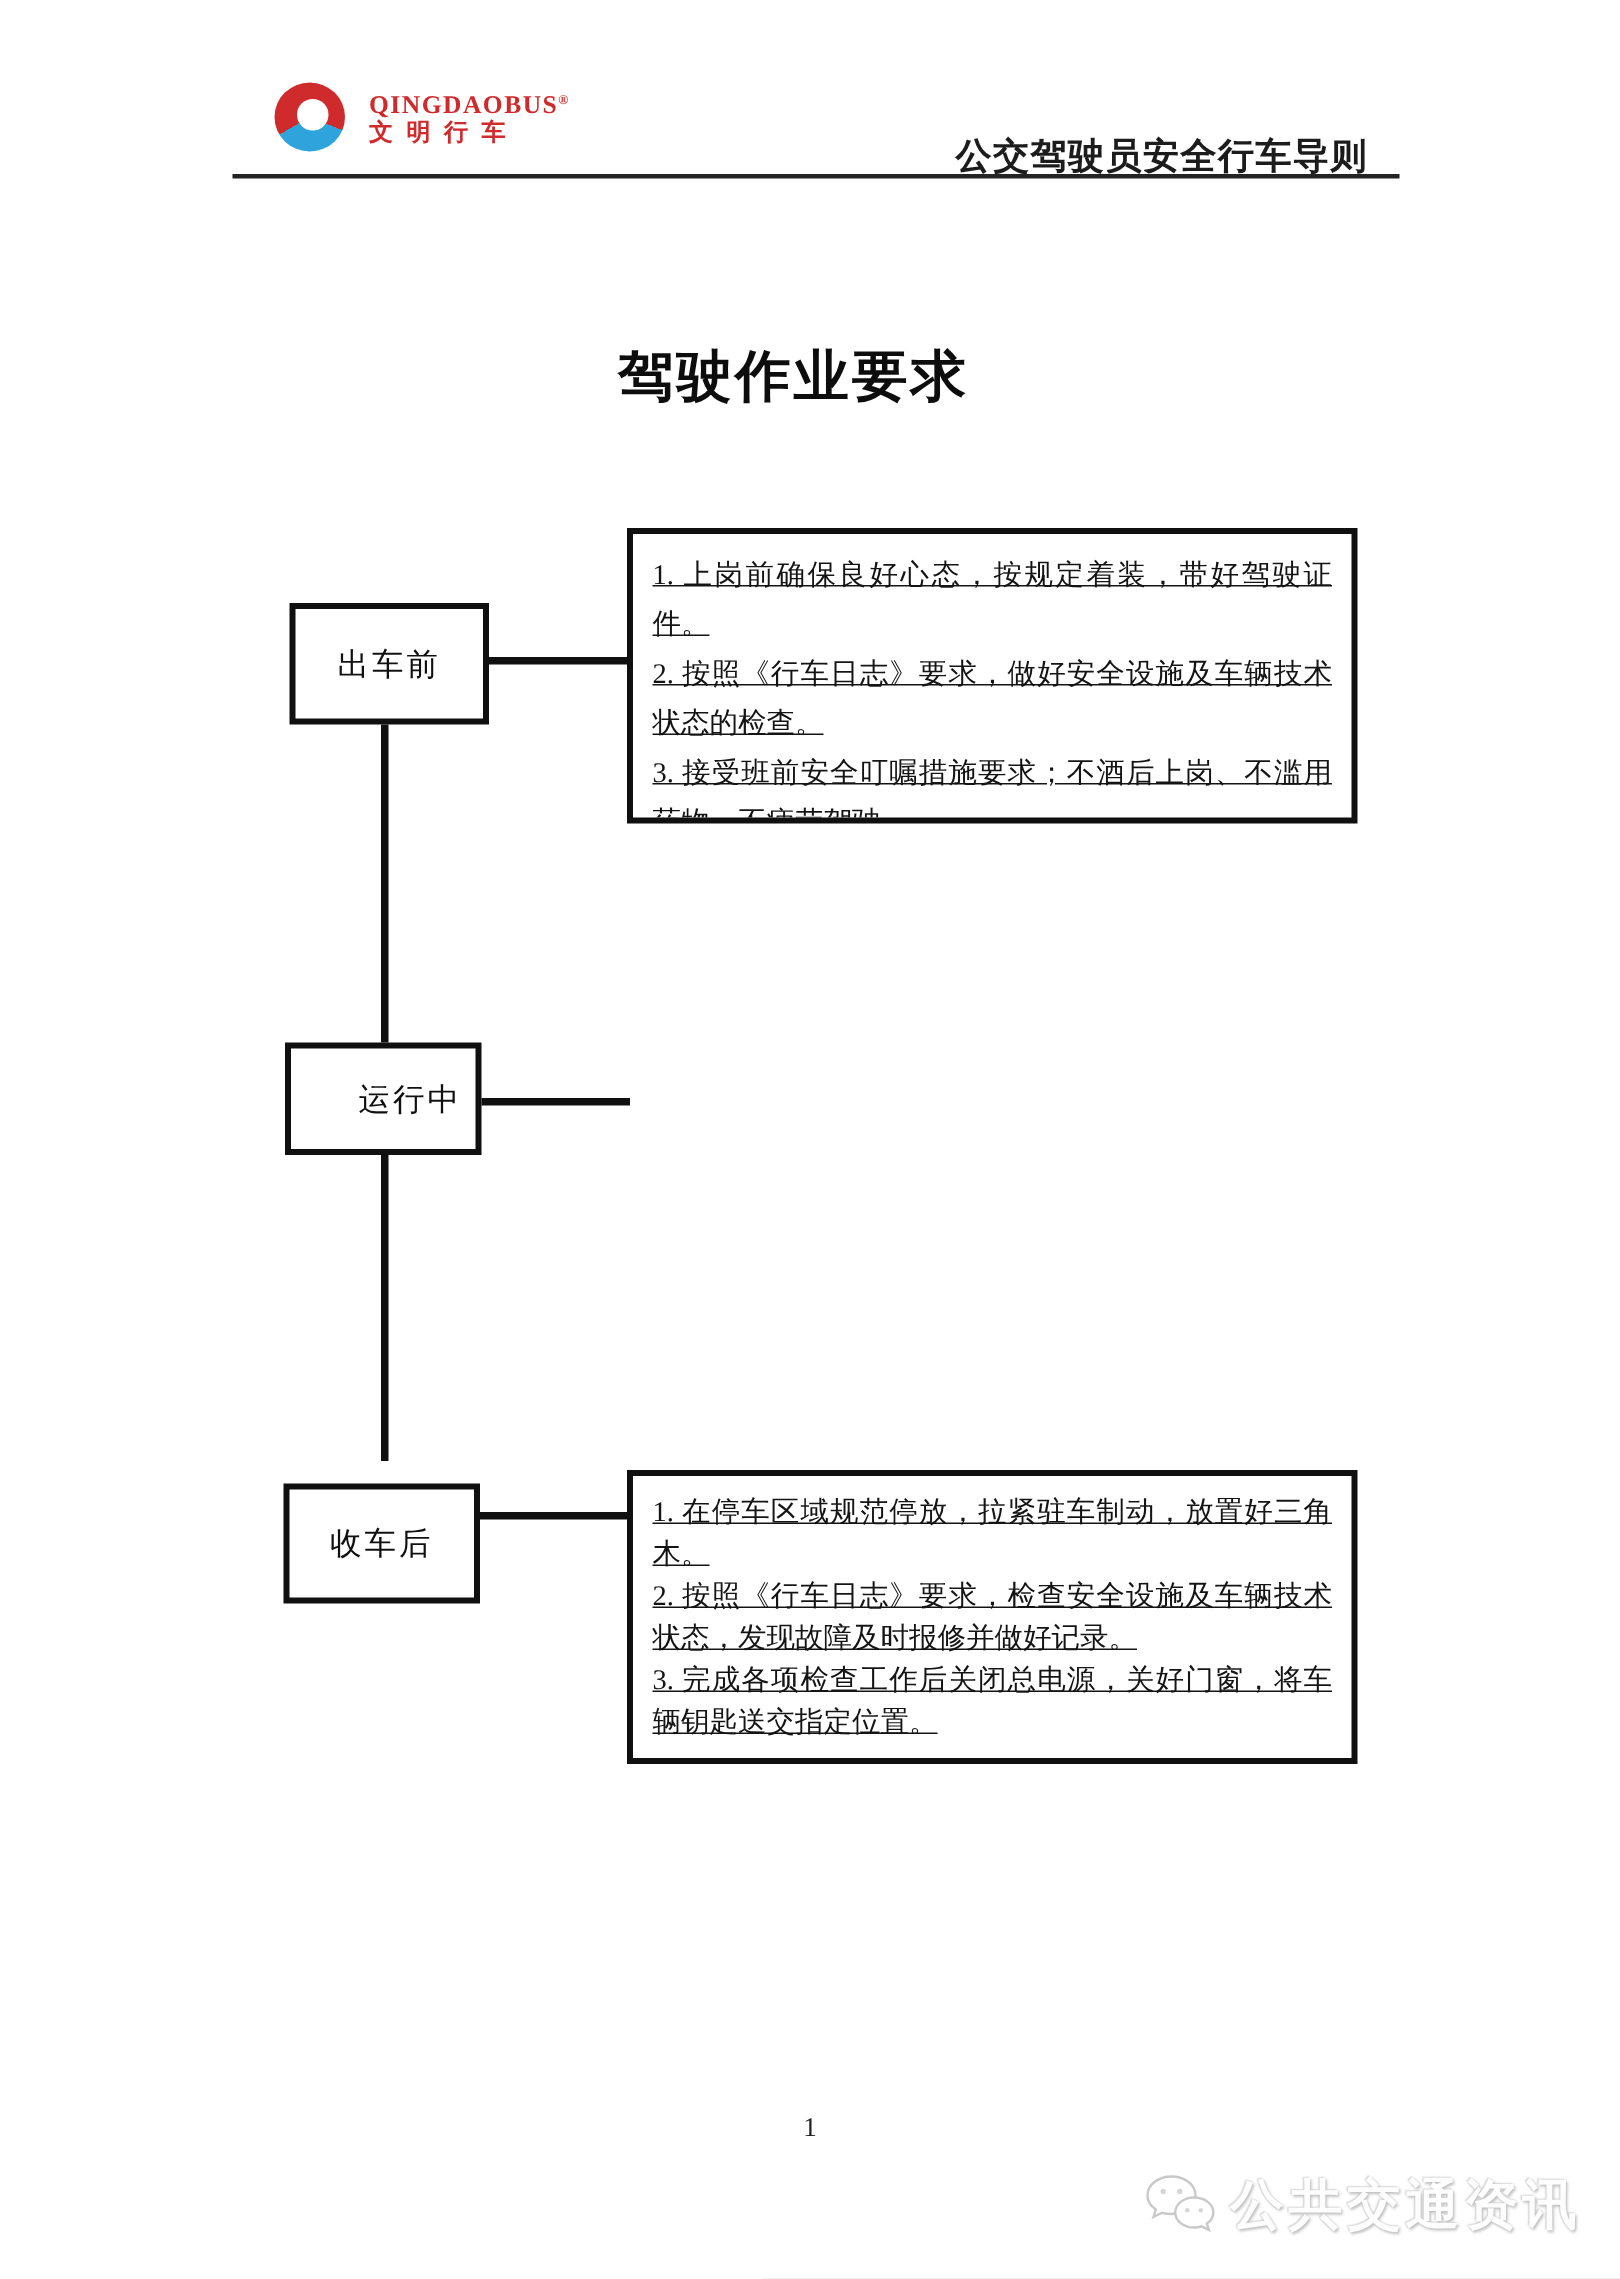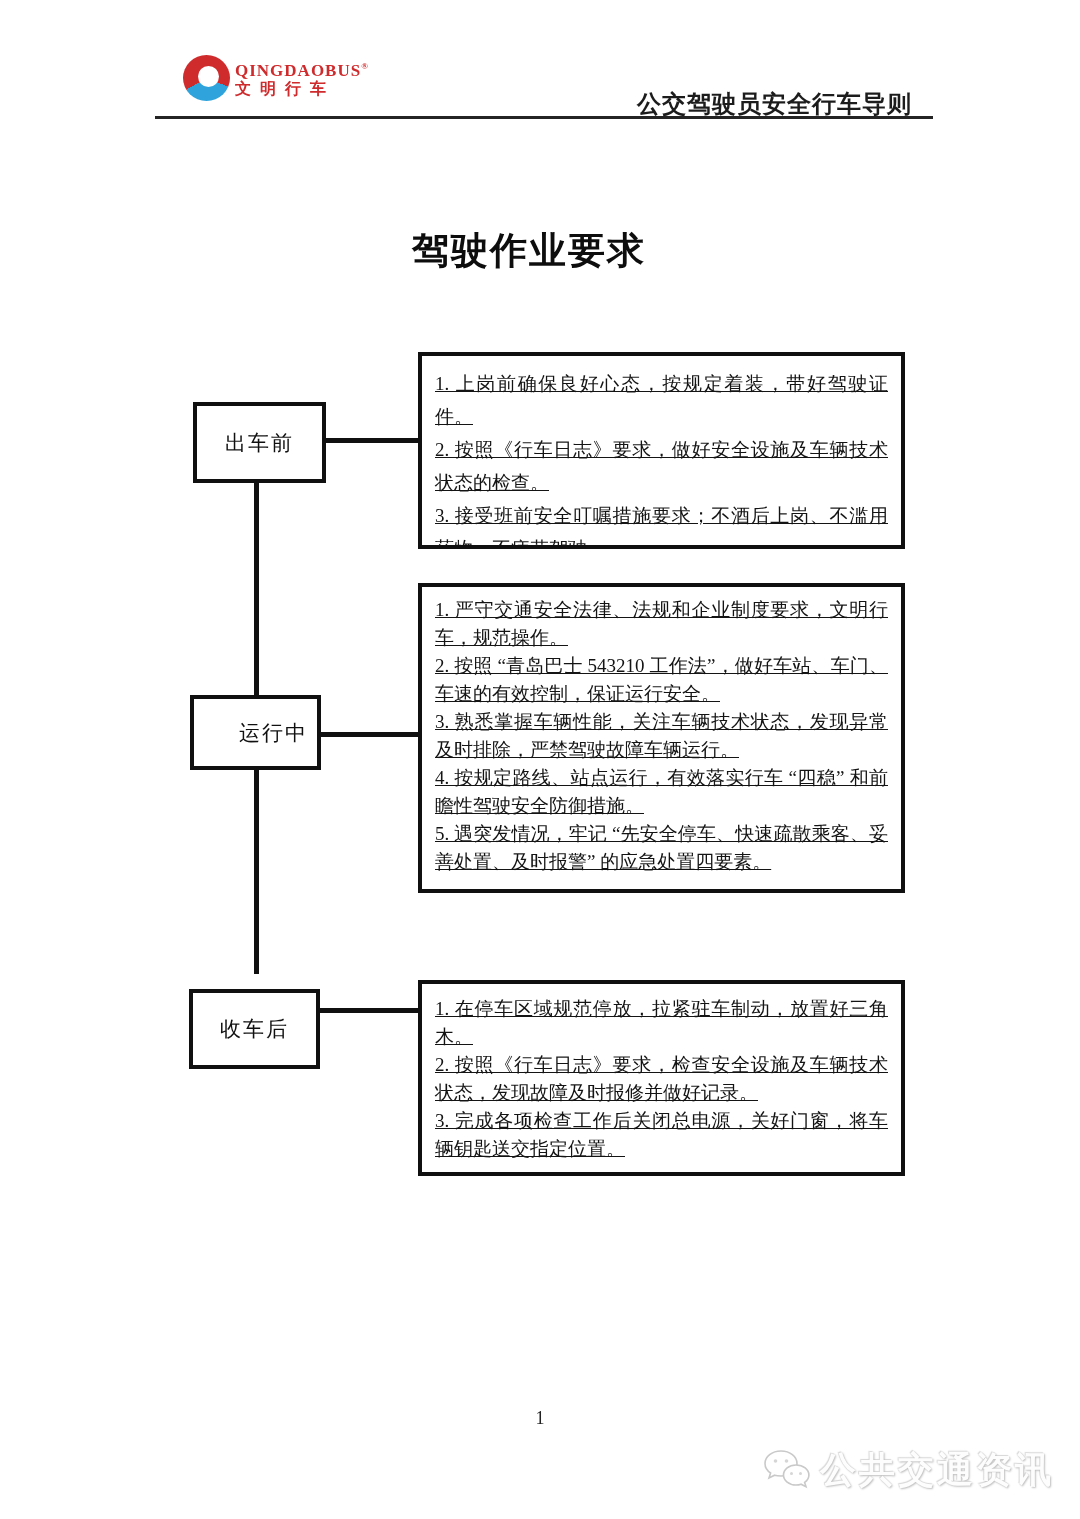--- a/index.html
+++ b/index.html
@@ -19,21 +19,21 @@
   .logo { position: absolute; left: 183px; top: 55px; display: flex; align-items: center; }
   .logo-circle {
     position: relative; width: 47px; height: 46px; border-radius: 50%;
     background: conic-gradient(from 112deg, #2ea3dc 0deg 128deg, #cf2a2c 128deg 360deg);
     flex: 0 0 auto;
   }
   .logo-circle::after {
     content: ""; position: absolute; left: 15px; top: 11px;
     width: 21px; height: 21px; border-radius: 50%; background: #fff;
   }
-  .logo-text { margin-left: 5px; color: #cf2a2c; }
+  .logo-text { margin-left: 16px; color: #cf2a2c; }
   .logo-en { font-family: "Liberation Serif", serif; font-weight: bold; font-size: 17px; letter-spacing: 1px; line-height: 17px; }
   .logo-en sup { font-size: 9px; }
   .logo-cn { font-weight: bold; font-size: 16px; letter-spacing: 9px; line-height: 18px; margin-top: 1px; white-space: nowrap; }
 
   .doc-title {
     position: absolute; top: 88px; right: 168px;
     font-size: 24px; font-weight: bold; letter-spacing: 1px; color: #1c1c1c;
   }
   .header-rule {
     position: absolute; left: 155px; top: 116px; width: 778px; height: 3px; background: #242424;
@@ -117,27 +117,20 @@
 
   <div class="stage-box stage-box-0">出车前</div>
   <div class="stage-box stage-box-1">运行中</div>
   <div class="stage-box stage-box-2">收车后</div>
 
   <div class="content-box content-box-0">
     <p>1. 上岗前确保良好心态，按规定着装，带好驾驶证件。</p>
     <p>2. 按照《行车日志》要求，做好安全设施及车辆技术状态的检查。</p>
     <p>3. 接受班前安全叮嘱措施要求；不酒后上岗、不滥用药物、不疲劳驾驶。</p>
   </div>
-  <div class="content-box content-box-1">
-    <p>1. 严守交通安全法律、法规和企业制度要求，文明行车，规范操作。</p>
-    <p>2.  按照 “青岛巴士 543210 工作法”，做好车站、车门、车速的有效控制，保证运行安全。</p>
-    <p>3.  熟悉掌握车辆性能，关注车辆技术状态，发现异常及时排除，严禁驾驶故障车辆运行。</p>
-    <p>4.  按规定路线、站点运行，有效落实行车 “四稳” 和前瞻性驾驶安全防御措施。</p>
-    <p>5. 遇突发情况，牢记 “先安全停车、快速疏散乘客、妥善处置、及时报警” 的应急处置四要素。</p>
-  </div>
   <div class="content-box content-box-2">
     <p>1. 在停车区域规范停放，拉紧驻车制动，放置好三角木。</p>
     <p>2. 按照《行车日志》要求，检查安全设施及车辆技术状态，发现故障及时报修并做好记录。</p>
     <p>3.  完成各项检查工作后关闭总电源，关好门窗，将车辆钥匙送交指定位置。</p>
   </div>
 
   <div class="page-number">1</div>
 
   <div class="watermark">
     <svg width="52" height="48" viewBox="0 0 52 48">

